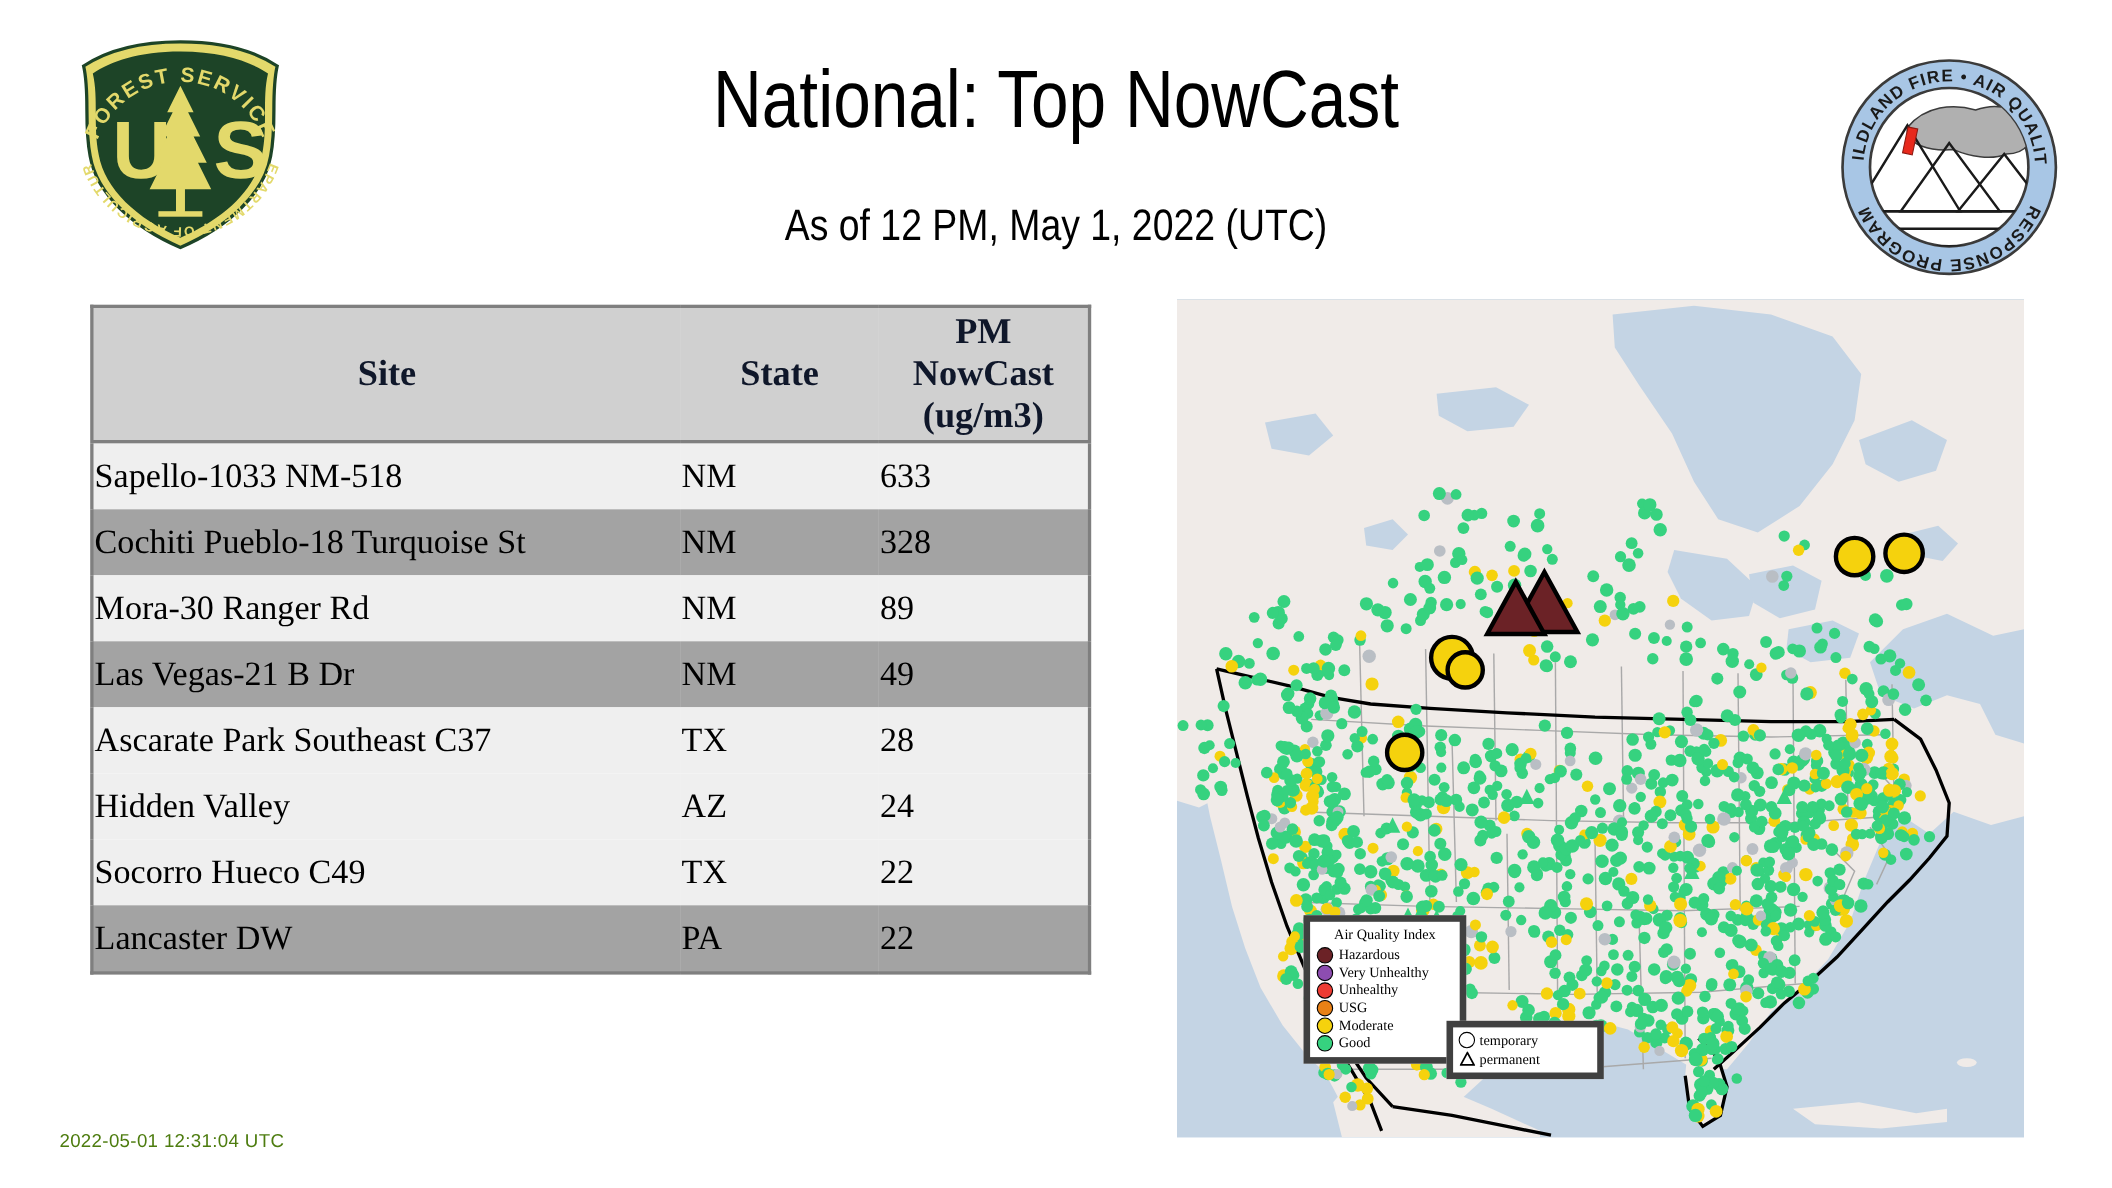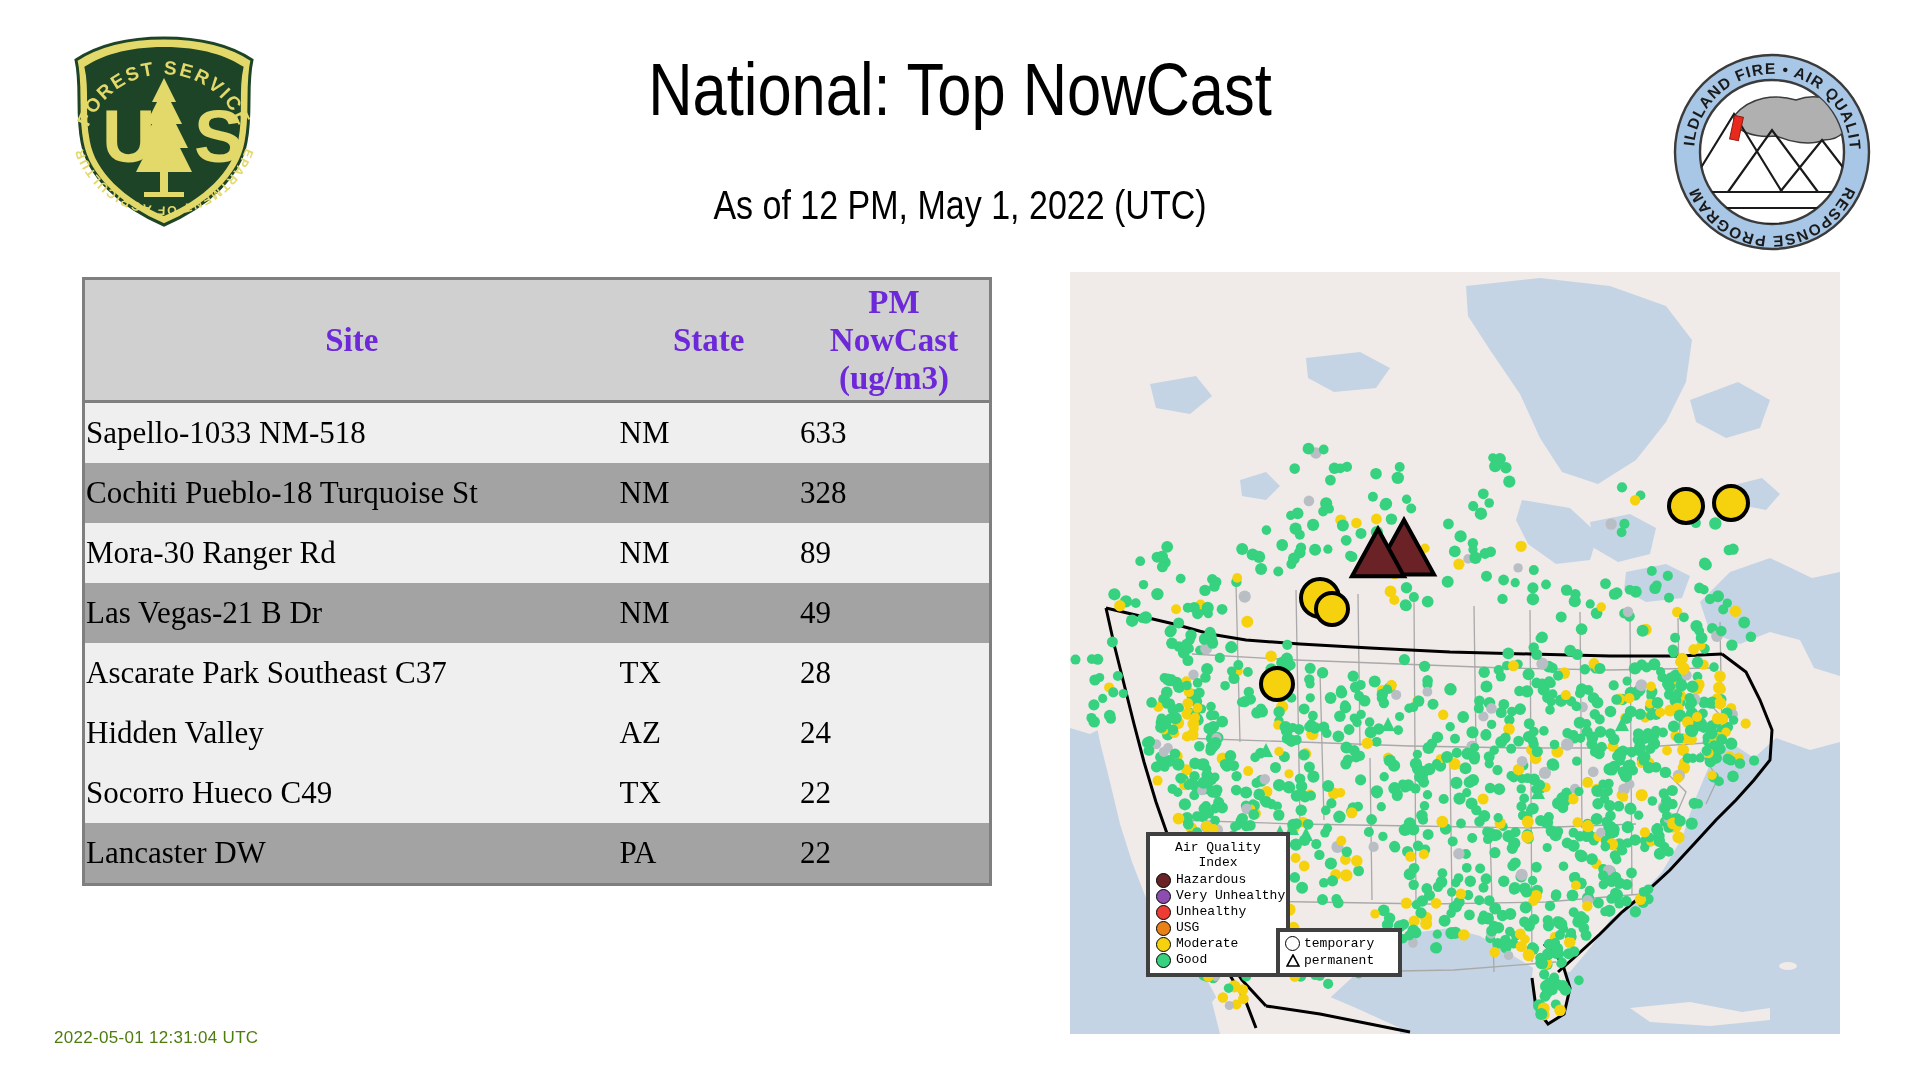--- a/index.html
+++ b/index.html
@@ -17,21 +17,21 @@
     transform:scaleX(.83);transform-origin:50% 0;}
   #page-subtitle{position:absolute;left:0;top:182px;width:1920px;text-align:center;
     font-size:40px;line-height:46px;color:#000;
     font-family:"Liberation Sans Narrow","Liberation Sans",sans-serif;
     transform:scaleX(.85);transform-origin:50% 0;}
 
   
   #rank-table{position:absolute;left:82px;top:277px;width:910px;
     border:3px solid #7f7f7f;border-collapse:collapse;
     font-family:"Liberation Serif",serif;background:#fff;}
-  #rank-table thead td{background:#d0d0d0;font-weight:700;color:#6d28d9;
+  #rank-table thead td{background:#d0d0d0;font-weight:700;color:#0f172a;
     font-size:33px;line-height:38px;height:118px;vertical-align:middle;
     text-align:center;border-bottom:3px solid #7f7f7f;}
   #rank-table tbody td{font-size:31px;height:58px;color:#000;
     vertical-align:middle;}
   #rank-table tbody tr.odd td{background:#efefef;}
   #rank-table tbody tr.even td{background:#a3a3a3;}
   .col-site{width:538px;}
   .col-state{width:180px;}
   .col-val{width:189px;}
   .hdr-stack{display:block;}
@@ -39,29 +39,29 @@
   
   #footer-stamp{position:absolute;left:54px;top:1028px;font-size:17px;
     color:#4d7c0f;letter-spacing:.3px;font-family:"Liberation Sans",sans-serif;}
 
   
   #map-panel{position:absolute;left:1070px;top:272px;width:770px;height:762px;
     background:#c4d4e4;overflow:hidden;}
   #map-svg{position:absolute;left:0;top:0;width:770px;height:762px;}
 
   
-  .legend-box{position:absolute;background:#fff;border:4px solid #404040;
-    font-family:Liberation Mono, monospace;color:#000;}
+  .legend-box{position:absolute;background:#fff;border:6px solid #404040;
+    font-family:Liberation Serif, serif;color:#000;margin-left:39px;}
   #aqi-legend{left:76px;top:560px;width:124px;padding:4px 6px 5px 6px;}
   #aqi-legend .legend-title{font-size:13px;text-align:center;margin-bottom:2px;}
   #aqi-legend .legend-row{display:flex;align-items:center;height:16px;}
   #aqi-legend .swatch{width:13px;height:13px;border-radius:50%;
     border:1.2px solid #000;margin-right:5px;flex:0 0 auto;}
   #aqi-legend .legend-label{font-size:13px;line-height:14px;white-space:nowrap;text-align:center;}
-  #shape-legend{left:206px;top:656px;width:104px;padding:3px 9px 4px 5px;}
+  #shape-legend{left:206px;top:656px;width:104px;padding:3px 22px 4px 5px;}
   #shape-legend .legend-row{display:flex;align-items:center;height:17px;}
   #shape-legend .legend-label{font-size:13px;line-height:14px;margin-left:4px;}
   .glyph-circle{width:13px;height:13px;border-radius:50%;border:1.6px solid #000;
     background:#fff;flex:0 0 auto;}
   .tri-wrap{width:15px;display:flex;justify-content:center;}
 </style>
 </head>
 <body>
 
 <svg id="usfs-logo" viewBox="0 0 216 196" xmlns="http://www.w3.org/2000/svg">

